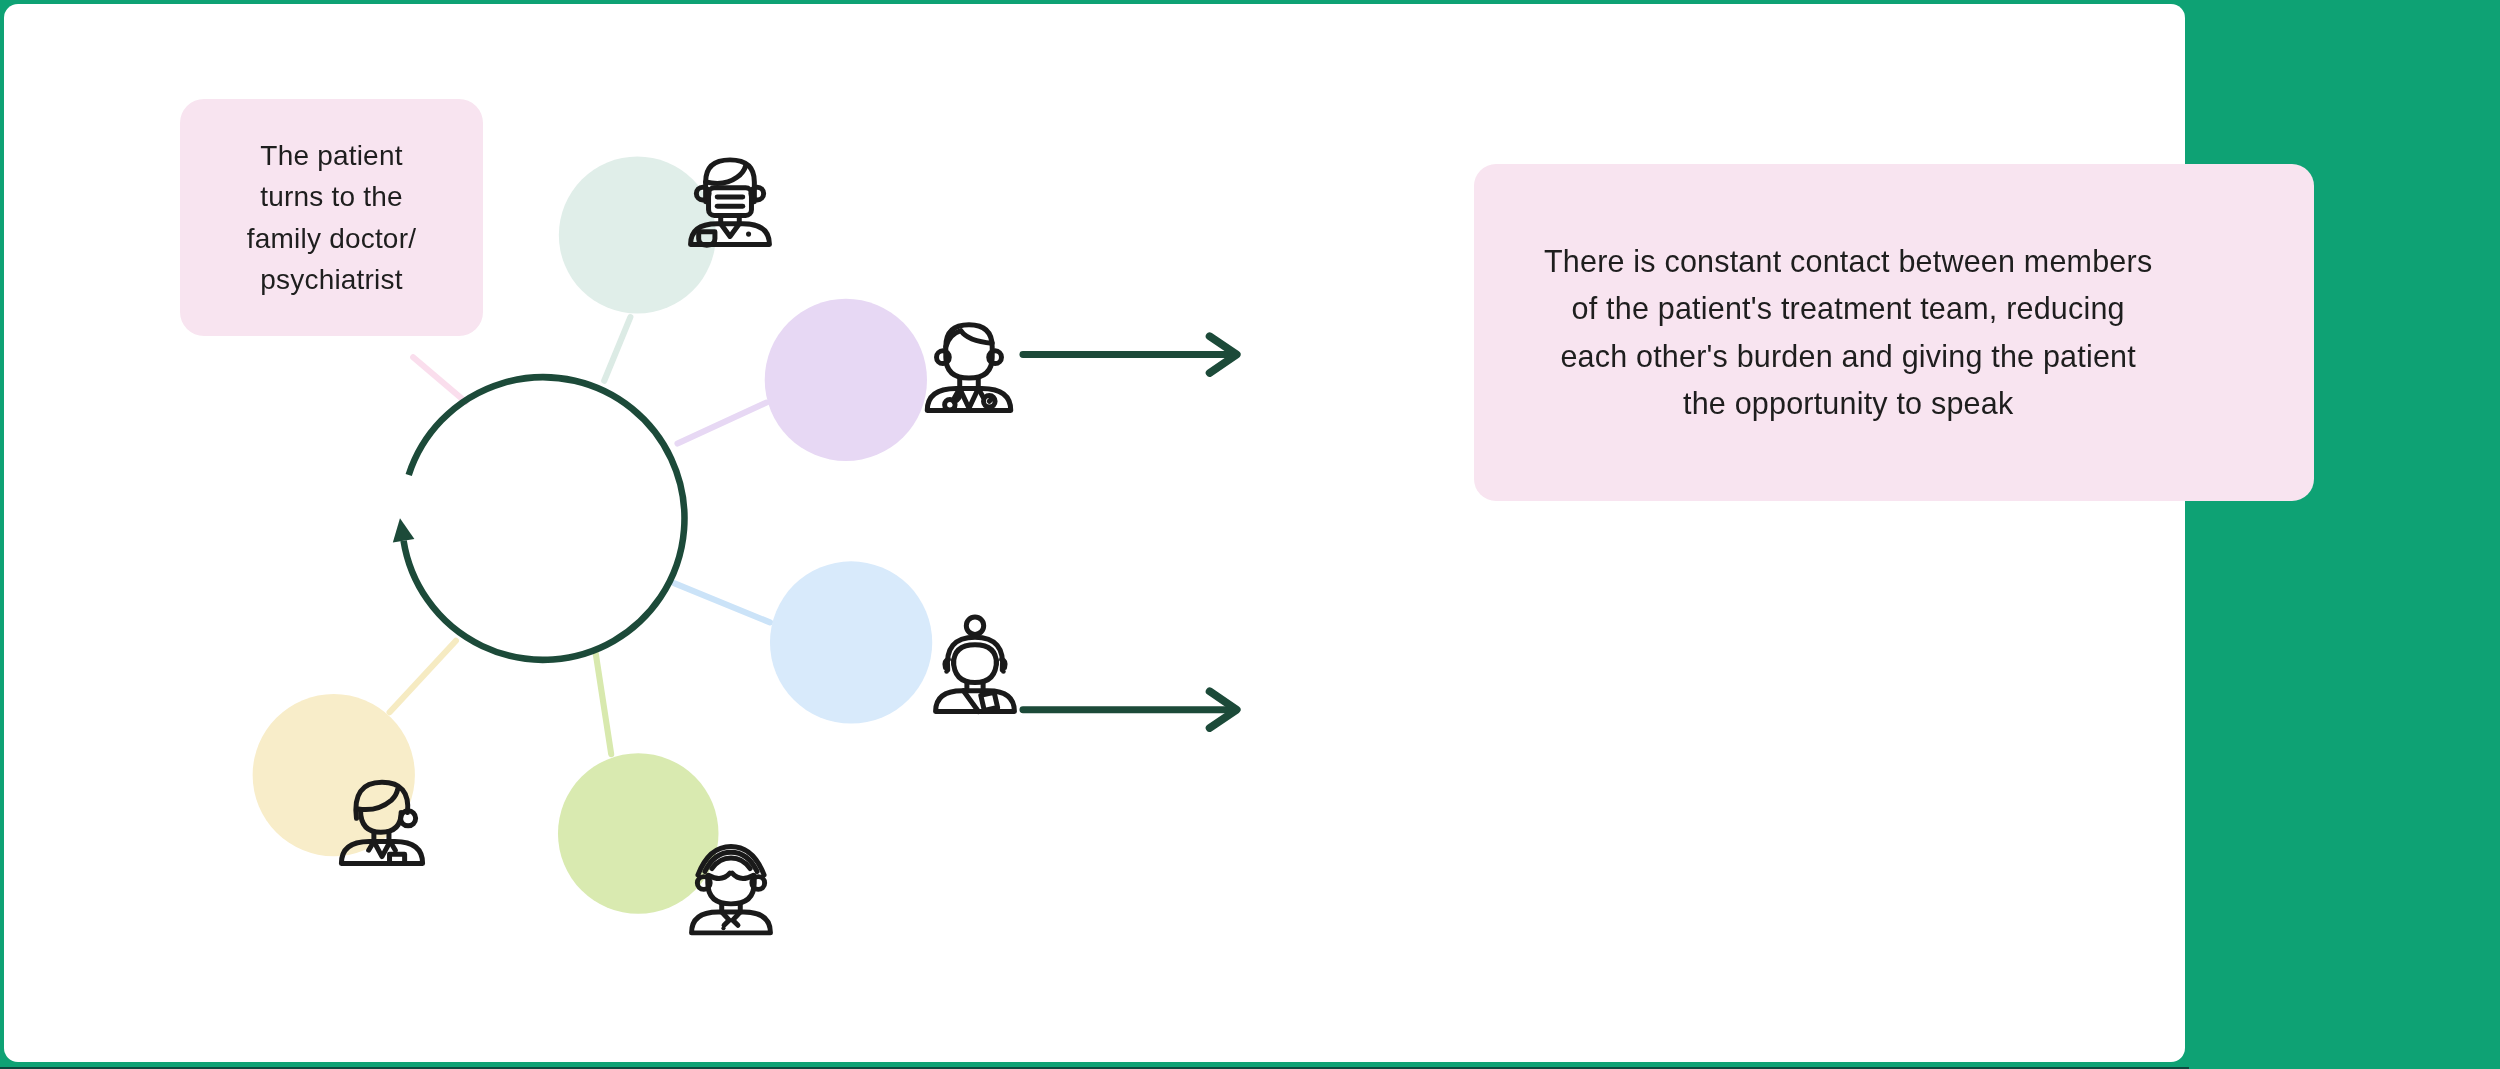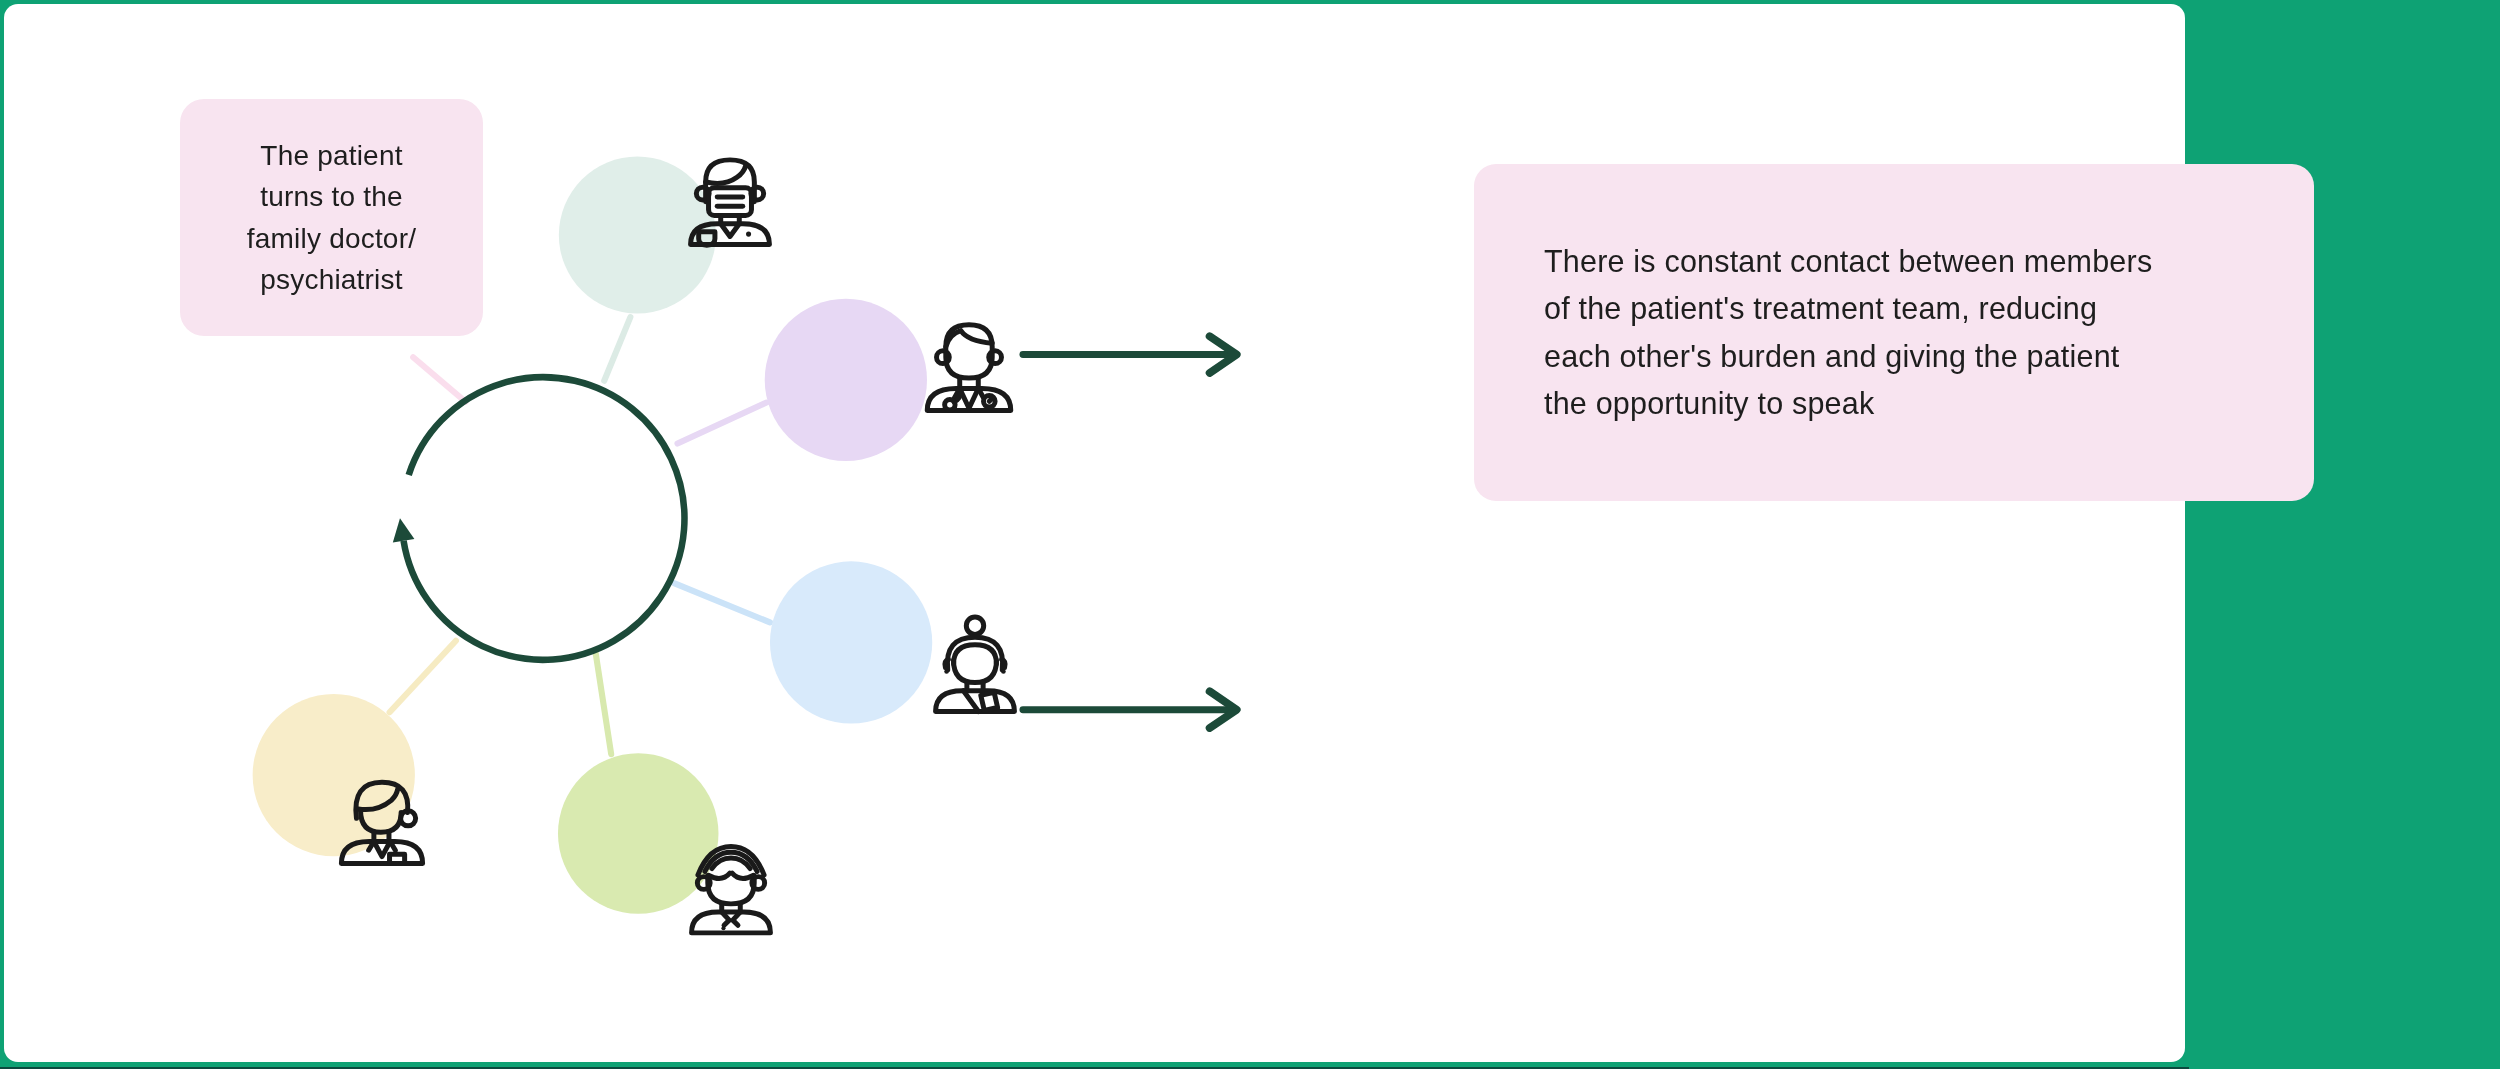--- a/index.html
+++ b/index.html
@@ -50,21 +50,21 @@
   .left-note p {
     font-size: 28px; line-height: 41.5px;
     text-align: center; letter-spacing: 0.2px;
   }
   .outcome {
     left: 1470px; width: 840px; height: 337px;
     border-radius: 22px;
     padding-left: 70px; padding-right: 40px;
     box-sizing: border-box;
   }
-  .outcome-1 { top: 160px; }
+  .outcome-1 { top: 160px; text-align: center; }
   .outcome-2 { top: 569px; }
   .outcome p {
     font-size: 30.5px; line-height: 47.5px;
     letter-spacing: 0.2px;
   }
   .icon {
     position: absolute;
     width: 116px; height: 116px;
   }
   .icon * {

